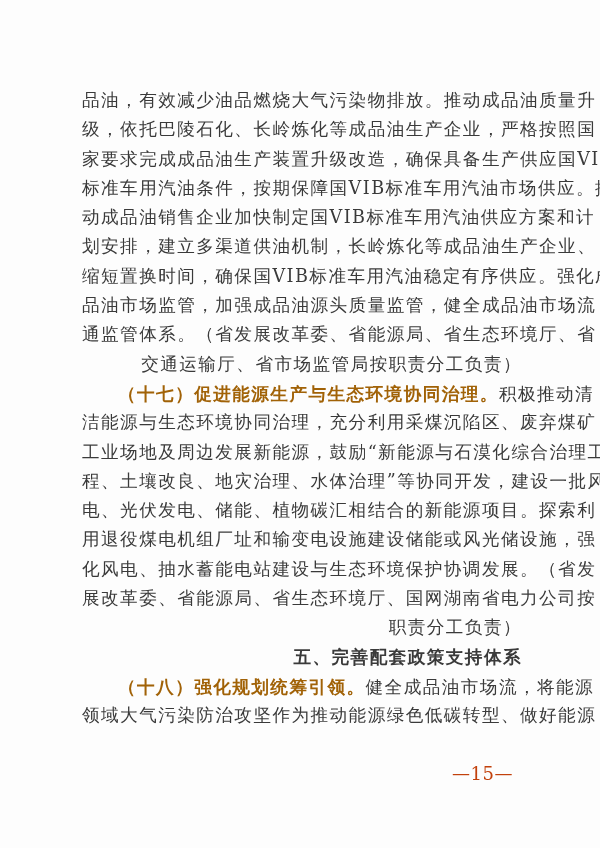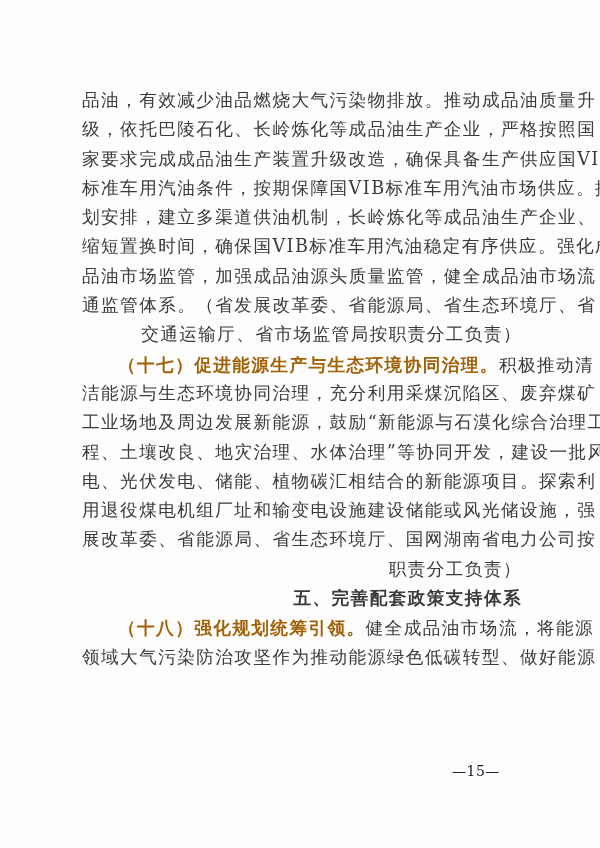--- a/index.html
+++ b/index.html
@@ -36,46 +36,48 @@
       overflow: visible;
       letter-spacing: 1.45px;
     }
     .indent { padding-left: 36px; }
     .bold { font-weight: bold; color: #a16207; }
     .heading { font-family: "DejaVu Sans", "Liberation Sans", sans-serif; font-weight: bold; }
     .page-number {
       position: absolute;
       left: 452px;
       top: 763px;
-      font-size: 14px;
-      color: #0f172a;
+      font-size: 18px;
+      color: #c2410c;
       letter-spacing: 0.5px;
     }
   </style>
 </head>
 <body>
 
 <div class="page">
   <div class="content">
     <div class="line">品油，有效减少油品燃烧大气污染物排放。推动成品油质量升</div>
     <div class="line">级，依托巴陵石化、长岭炼化等成品油生产企业，严格按照国</div>
     <div class="line">家要求完成成品油生产装置升级改造，确保具备生产供应国VIB</div>
     <div class="line">标准车用汽油条件，按期保障国VIB标准车用汽油市场供应。推</div>
+    <div class="line">动成品油销售企业加快制定国VIB标准车用汽油供应方案和计</div>
     <div class="line">划安排，建立多渠道供油机制，长岭炼化等成品油生产企业、</div>
     <div class="line">缩短置换时间，确保国VIB标准车用汽油稳定有序供应。强化成</div>
     <div class="line">品油市场监管，加强成品油源头质量监管，健全成品油市场流</div>
     <div class="line">通监管体系。（省发展改革委、省能源局、省生态环境厅、省</div>
     <div class="line">交通运输厅、省市场监管局按职责分工负责）</div>
 
     <div class="line indent"><span class="bold">（十七）促进能源生产与生态环境协同治理。</span><span>积极推动清</span></div>
     <div class="line">洁能源与生态环境协同治理，充分利用采煤沉陷区、废弃煤矿</div>
     <div class="line">工业场地及周边发展新能源，鼓励“新能源与石漠化综合治理工</div>
     <div class="line">程、土壤改良、地灾治理、水体治理”等协同开发，建设一批风</div>
     <div class="line">电、光伏发电、储能、植物碳汇相结合的新能源项目。探索利</div>
     <div class="line">用退役煤电机组厂址和输变电设施建设储能或风光储设施，强</div>
+    <div class="line">化风电、抽水蓄能电站建设与生态环境保护协调发展。（省发</div>
     <div class="line">展改革委、省能源局、省生态环境厅、国网湖南省电力公司按</div>
     <div class="line">职责分工负责）</div>
 
     <div class="line indent heading">五、完善配套政策支持体系</div>
 
     <div class="line indent"><span class="bold">（十八）强化规划统筹引领。</span><span>健全成品油市场流，将能源</span></div>
     <div class="line">领域大气污染防治攻坚作为推动能源绿色低碳转型、做好能源</div>
   </div>
 
   <div class="page-number">—15—</div>

